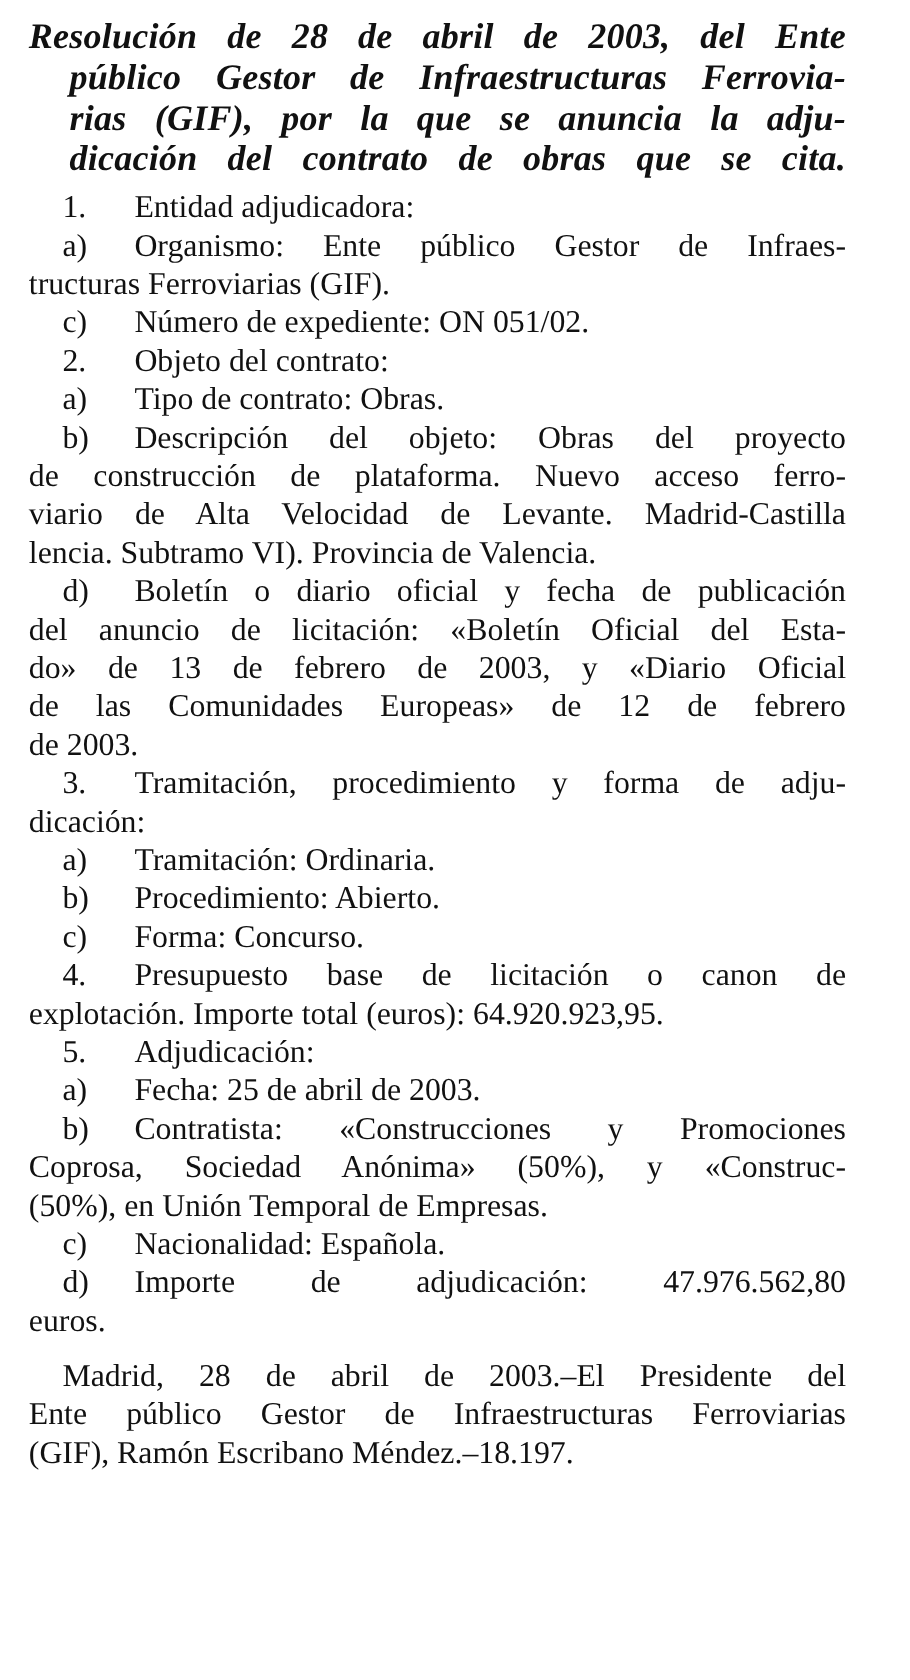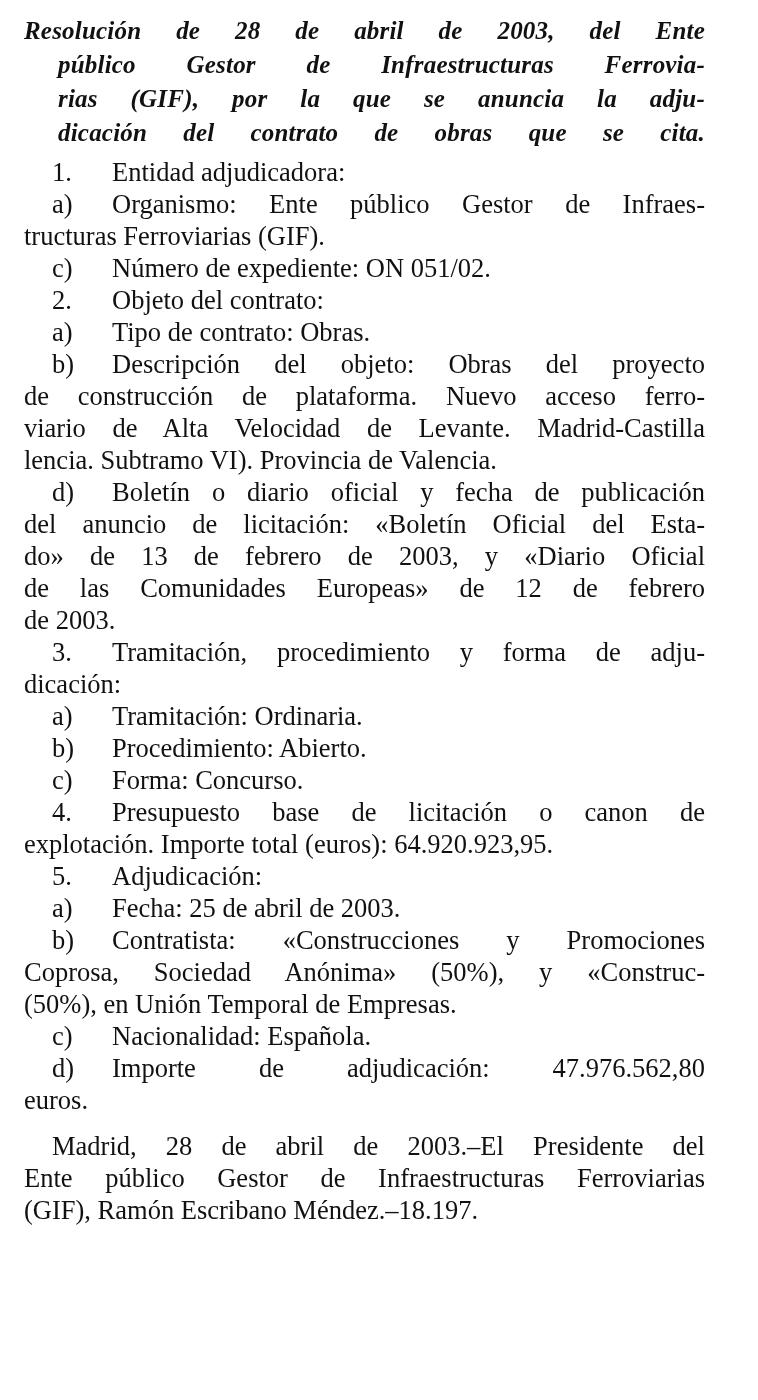--- a/index.html
+++ b/index.html
@@ -17,21 +17,21 @@
     position: absolute;
     left: 24px;
     top: 14px;
     width: 681px;
     color: #111111;
     font-family: "Liberation Serif", "DejaVu Serif", serif;
   }
   .title {
     font-style: italic;
     font-weight: bold;
-    font-size: 25px;
+    font-size: 30px;
     line-height: 34px;
     text-align: justify;
     text-align-last: left;
     padding-left: 34px;
     text-indent: -34px;
     letter-spacing: 0.2px;
     margin-bottom: 6px;
   }
   .title .line {
     display: block;

